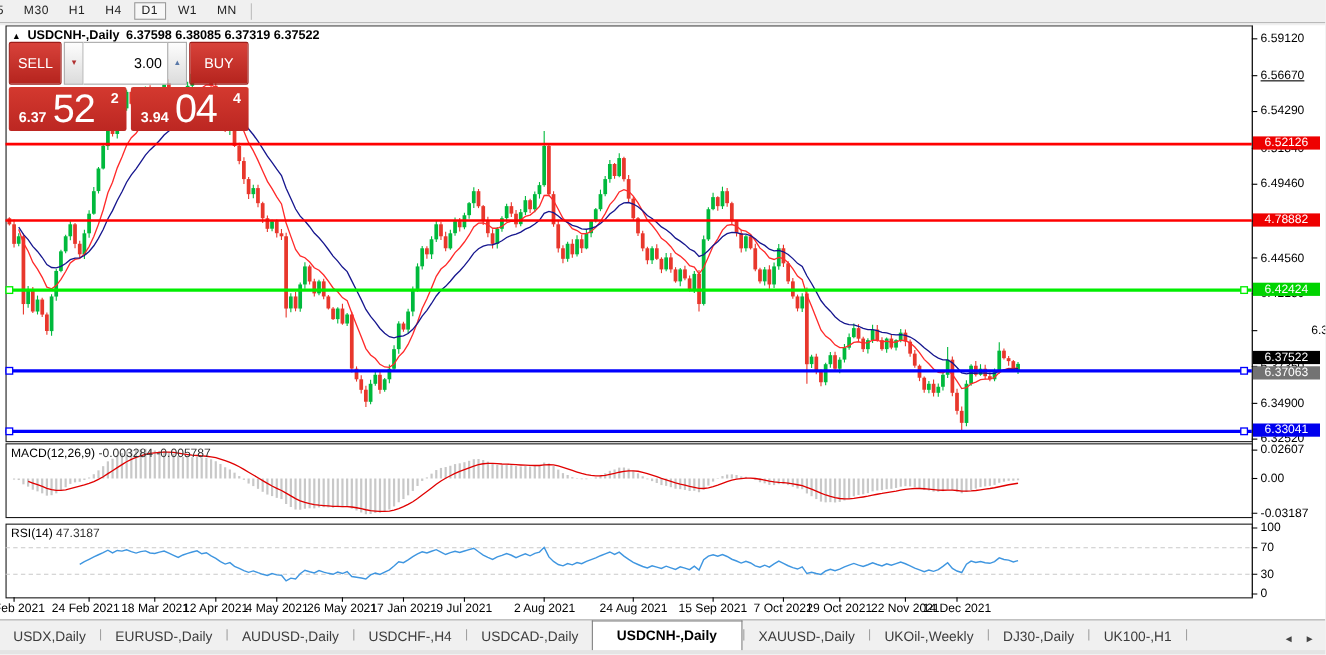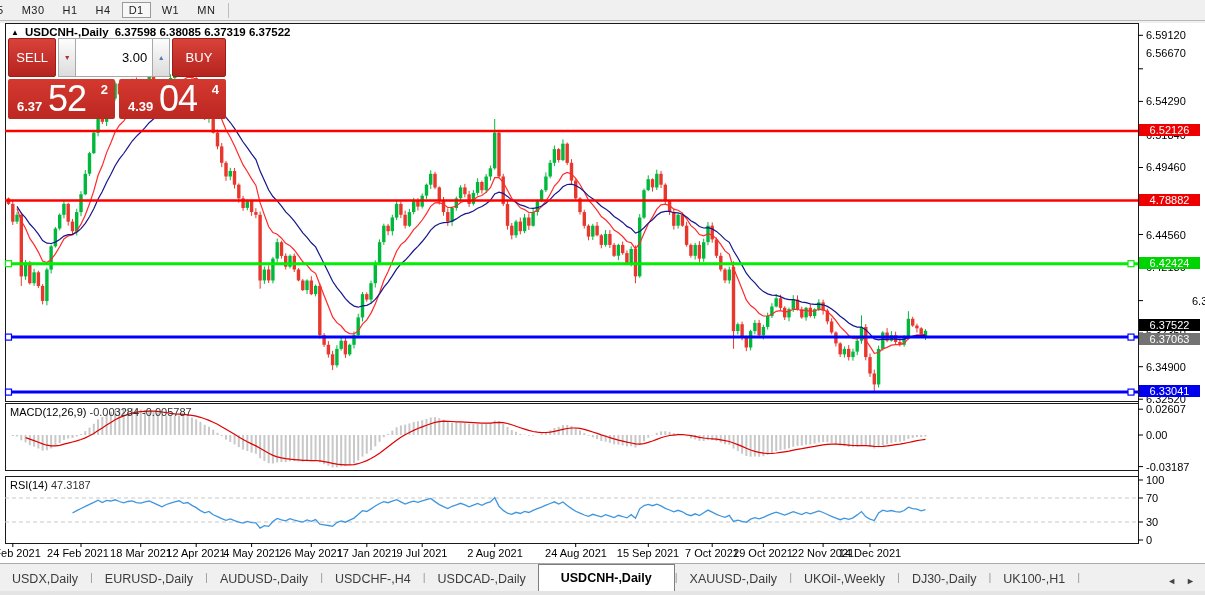--- a/index.html
+++ b/index.html
@@ -796,40 +796,40 @@
       <div class="spin-btn" id="spin-up">▲</div>
       <div class="trade-btn" id="buy-btn">BUY</div>
     </div>
     <div id="trade-tiles">
       <div class="price-tile" id="sell-tile">
         <span class="tile-small">6.37</span>
         <span class="tile-big">52</span>
         <span class="tile-sup">2</span>
       </div>
       <div class="price-tile" id="buy-tile">
-        <span class="tile-small">4.39</span>
+        <span class="tile-small">3.94</span>
         <span class="tile-big">04</span>
         <span class="tile-sup">4</span>
       </div>
     </div>
   </div>
 
   <div class="ind-label" style="left:10px;top:406px;">
     <span>MACD(12,26,9)</span>
     <span style="color:#333;">-0.003284</span>
     <span style="color:#333;">-0.005787</span>
   </div>
   <div class="ind-label" style="left:10px;top:479px;">
     <span>RSI(14)</span>
     <span style="color:#333;">47.3187</span>
   </div>
 
   <div id="axis-labels">
       <div class="ax-label" style="top:29px;">6.59120</div>
-      <div class="ax-label" style="top:47px;">6.56670</div>
+      <div class="ax-label" style="top:63px;text-decoration:underline;">6.56670</div>
       <div class="ax-label" style="top:95px;">6.54290</div>
       <div class="ax-label" style="top:129px;">6.51840</div>
       <div class="ax-label" style="top:161px;">6.49460</div>
       <div class="ax-label" style="top:195px;">6.47010</div>
       <div class="ax-label" style="top:229px;">6.44560</div>
       <div class="ax-label" style="top:261px;">6.42180</div>
       <div class="ax-label" style="top:295px;padding-left:46px;">6.39730</div>
       <div class="ax-label" style="top:327px;">6.37350</div>
       <div class="ax-label" style="top:361px;">6.34900</div>
       <div class="ax-label" style="top:393px;">6.32520</div>

